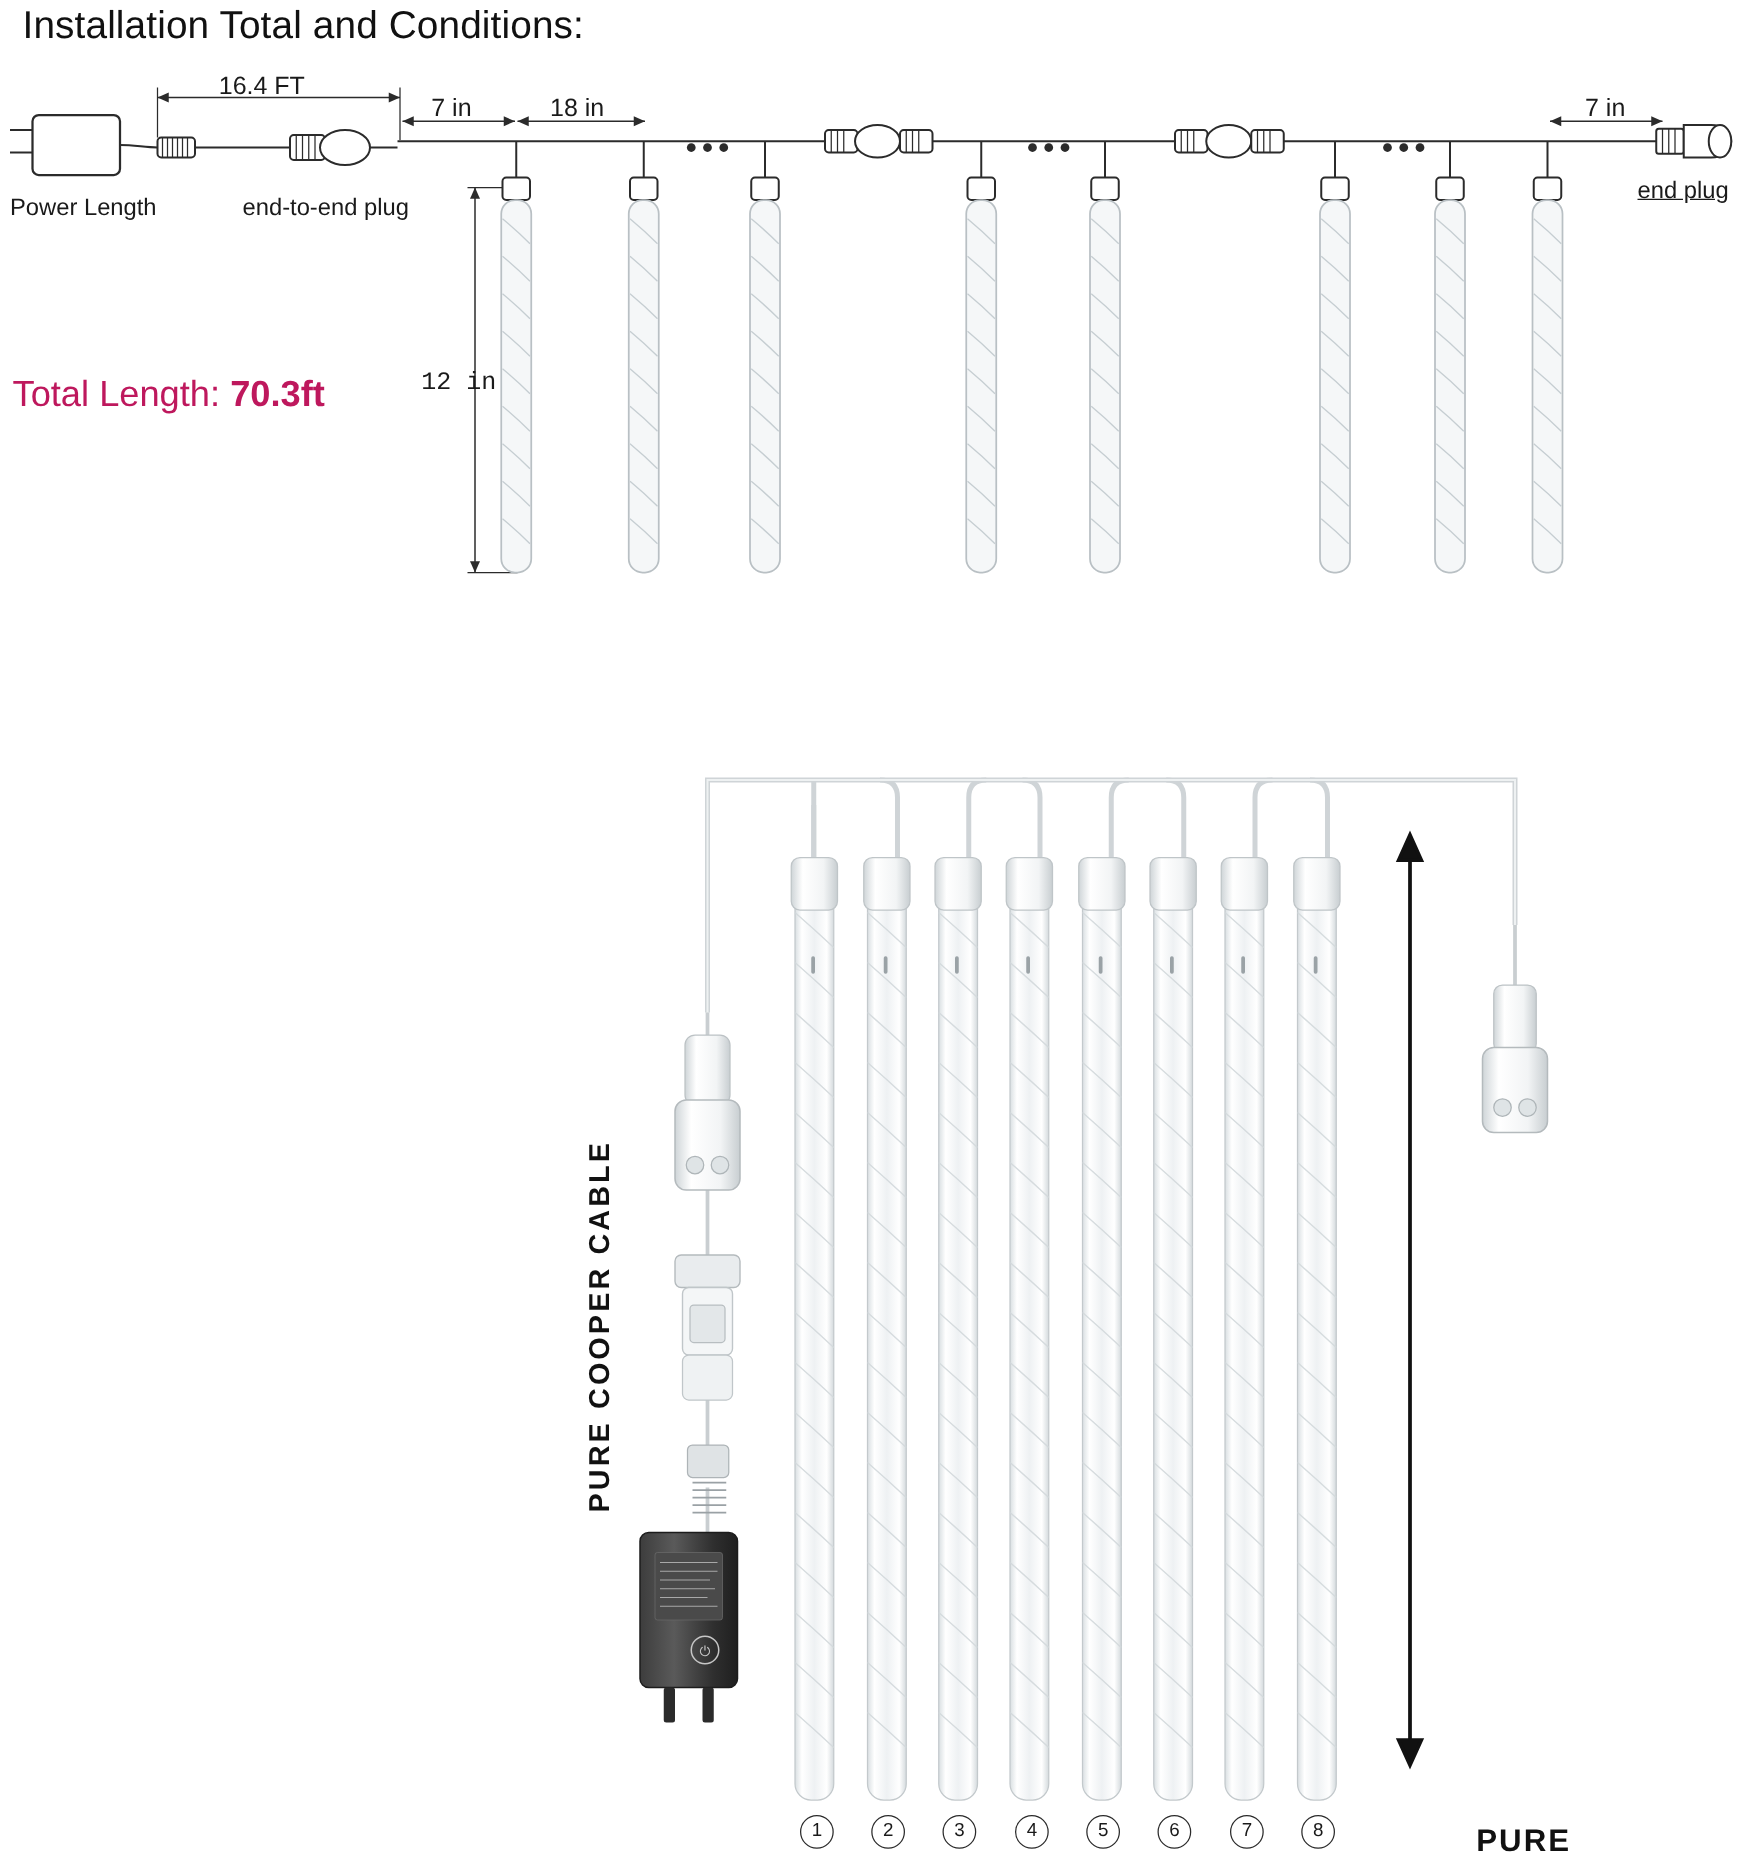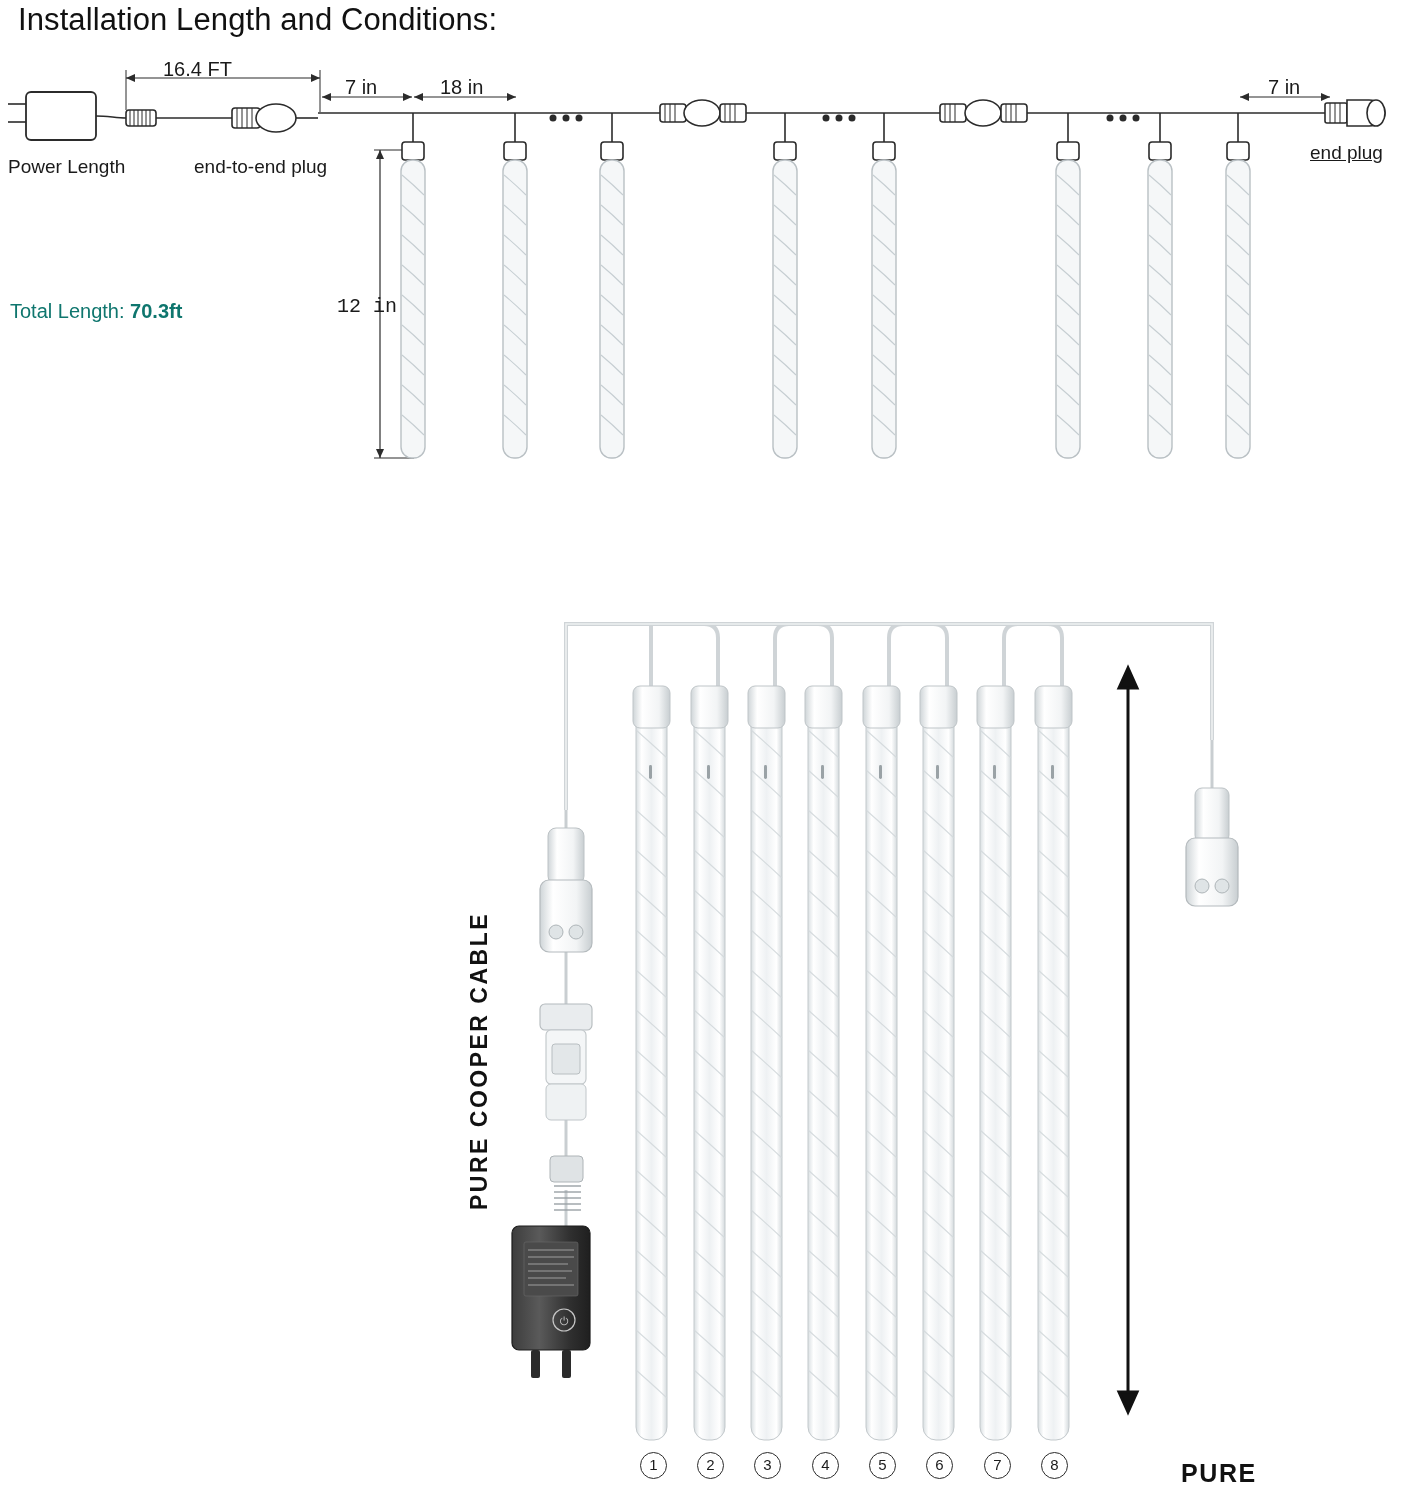--- a/index.html
+++ b/index.html
@@ -26,22 +26,22 @@
     position: absolute;
     left: 18px; top: 2px;
     font-size: 31px;
     letter-spacing: 0.1px;
     color: #111;
     white-space: nowrap;
   }
   #total-length {
     position: absolute;
     left: 10px; top: 300px;
-    font-size: 20px;
-    color: #0f766e;
+    font-size: 29px;
+    color: #be185d;
     white-space: nowrap;
   }
   #total-length b {
     font-weight: bold;
   }
   .dim-label {
     position: absolute;
     font-size: 20px;
     color: #1a1a1a;
     white-space: nowrap;
@@ -92,27 +92,27 @@
     color: #1a1a1a;
     background: #fff;
   }
   svg { display: block; }
 </style>
 </head>
 <body>
 
 <div id="top-section">
 
-  <div id="title">Installation Length and Conditions:</div>
+  <div id="title">Installation Total and Conditions:</div>
 
   <div id="total-length">
     <span>Total Length: </span><b>70.3ft</b>
   </div>
 
-  <div class="dim-label" style="left:163px; top:58px;">16.4 FT</div>
+  <div class="dim-label" style="left:175px; top:58px;">16.4 FT</div>
   <div class="dim-label" style="left:345px; top:76px;">7 in</div>
   <div class="dim-label" style="left:440px; top:76px;">18 in</div>
   <div class="dim-label" style="left:1268px; top:76px;">7 in</div>
   <div class="dim-label" style="left:337px; top:295px;font-family:Liberation Mono, monospace;">12 in</div>
 
   <div class="small-label" style="left:8px; top:156px;">Power Length</div>
   <div class="small-label" style="left:194px; top:156px;">end-to-end plug</div>
   <div class="small-label" style="left:1310px; top:142px;text-decoration:underline;">end plug</div>
 
   <svg width="1407" height="540" viewBox="0 0 1407 540">

